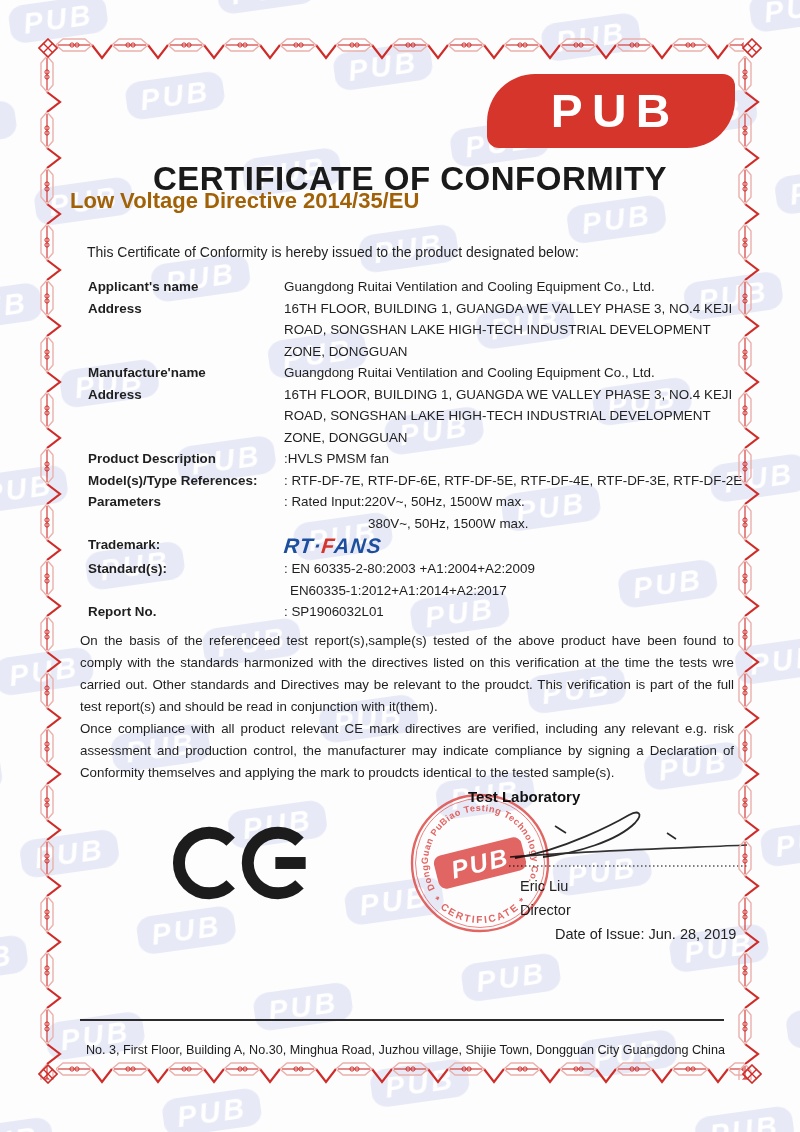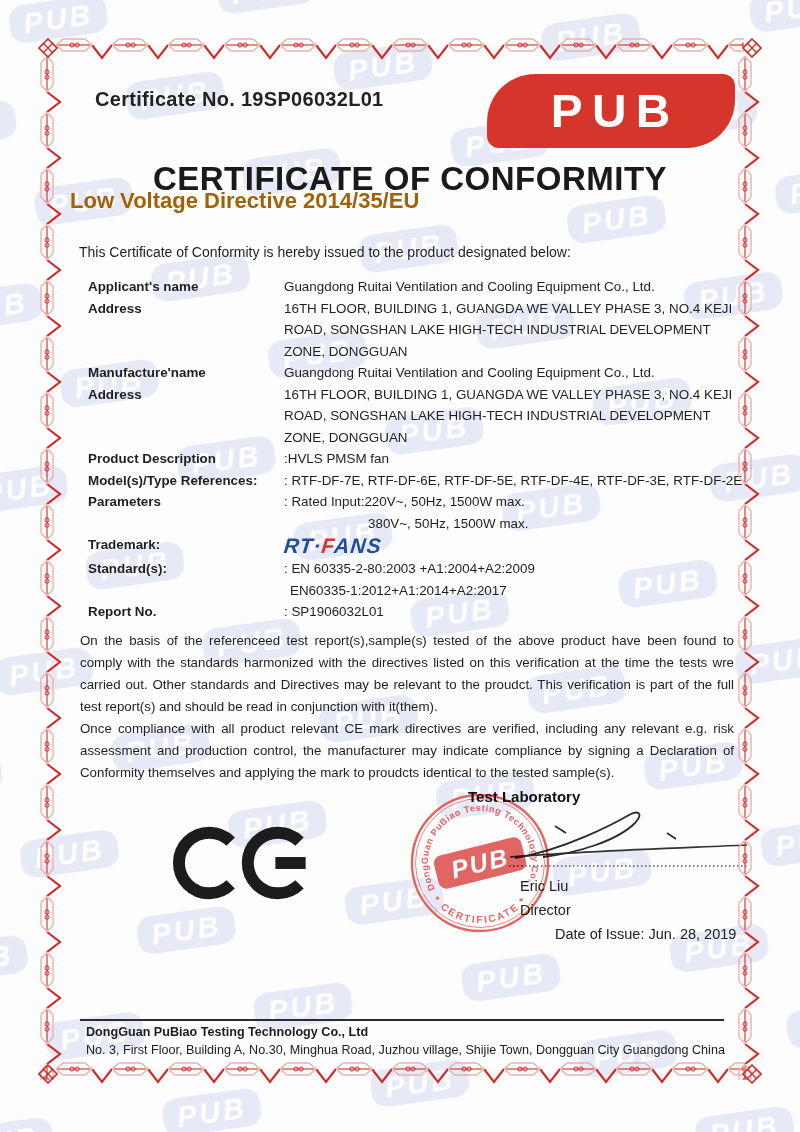--- a/index.html
+++ b/index.html
@@ -22,21 +22,21 @@
   .cert-no { position:absolute; left:95px; top:88px; font-size:20px; font-weight:bold; color:#222; letter-spacing:.3px; }
   .pub-logo { position:absolute; left:487px; top:74px; width:248px; height:74px;
               background:#d6352c; border-radius:48px 12px 48px 12px;
               display:flex; align-items:center; justify-content:center; }
   .pub-logo span { color:#fff; font-weight:bold; font-size:46px; letter-spacing:9px; padding-left:8px; transform:scaleX(1.04); }
 
   .title    { position:absolute; left:70px; width:680px; top:160px; text-align:center;
               font-size:33px; font-weight:bold; color:#1a1a1a; letter-spacing:.5px; }
   .subtitle { position:absolute; left:70px; width:680px; top:188px; text-align:left;
               font-size:22px; font-weight:bold; color:#a16207; }
-  .intro    { position:absolute; left:79px; top:244px; font-size:14px; color:#1f1f1f; }
+  .intro    { position:absolute; left:87px; top:244px; font-size:14px; color:#1f1f1f; }
 
   .info { position:absolute; left:88px; top:276px; width:640px; font-size:13.4px; line-height:21.5px; }
   .row { display:flex; }
   .row .label { width:196px; font-weight:bold; flex:none; }
   .row .value { flex:1; }
   .vline { white-space:nowrap; }
   .indent-param { padding-left:84px; }
   .indent-std { padding-left:6px; }
   .tm { font-style:italic; font-weight:bold; font-size:21px; line-height:24px; transform:skewX(-6deg); letter-spacing:1px; }
   .tm .tm-blue { color:#1d4f9e; }
@@ -121,21 +121,20 @@
       <path d="M10,1 L19,10 L10,19 L1,10 Z" fill="none" stroke="#cf2b28" stroke-width="1.6"></path>
       <path d="M5,5 L15,15 M15,5 L5,15" stroke="#cf2b28" stroke-width="1.4"></path>
     </svg>
   <svg class="corner c-br" viewBox="0 0 20 20">
       <path d="M10,1 L19,10 L10,19 L1,10 Z" fill="none" stroke="#cf2b28" stroke-width="1.6"></path>
       <path d="M5,5 L15,15 M15,5 L5,15" stroke="#cf2b28" stroke-width="1.4"></path>
     </svg>
 
   <div class="content">
 
-    <div class="cert-no">Certificate No. 19SP06032L01</div>
 
     <div class="pub-logo">
       <span>PUB</span>
     </div>
 
     <div class="title">CERTIFICATE OF CONFORMITY</div>
     <div class="subtitle">Low Voltage Directive 2014/35/EU</div>
     <div class="intro">This Certificate of Conformity is hereby issued to the product designated below:</div>
 
     <div class="info">
@@ -245,17 +244,16 @@
       <text font-family="Liberation Sans, sans-serif" font-size="10" font-weight="bold" fill="#dd4f4c" letter-spacing="2" text-anchor="middle">
         <textPath href="#arcBot" startOffset="50%">* CERTIFICATE *</textPath>
       </text>
       <g transform="translate(82,75) rotate(-14)">
         <rect x="-45" y="-17" width="90" height="34" rx="8" fill="#dd4f4c"></rect>
         <text x="0" y="9" text-anchor="middle" font-family="Liberation Sans, sans-serif" font-size="25" font-weight="bold" font-style="italic" letter-spacing="2" fill="#ffffff">PUB</text>
       </g>
     </svg>
 
     <div class="foot-rule"></div>
-    <div class="foot-co">DongGuan PuBiao Testing Technology Co., Ltd</div>
     <div class="foot-addr">No. 3, First Floor, Building A, No.30, Minghua Road, Juzhou village, Shijie Town, Dongguan City Guangdong China</div>
 
   </div>
 </div>
 
 </body></html>

